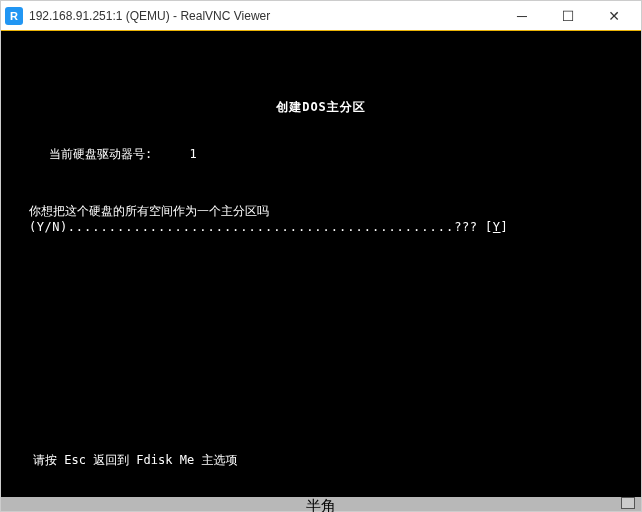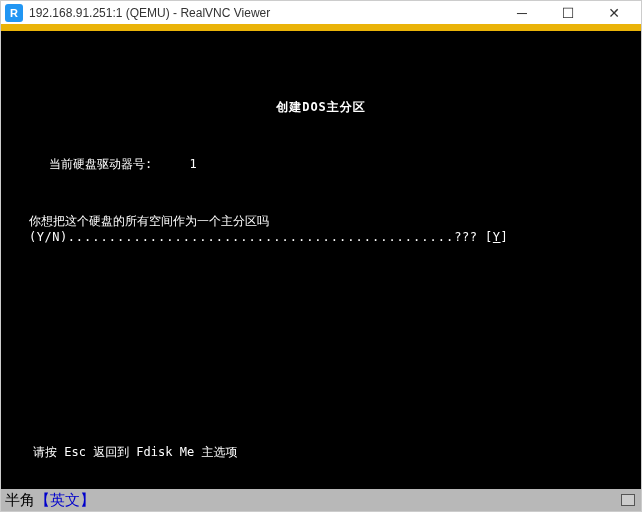--- a/index.html
+++ b/index.html
@@ -1,34 +1,34 @@
 <!DOCTYPE html>
 <html><head>
 <meta charset="utf-8">
 <style>
 * { margin: 0; padding: 0; box-sizing: border-box; }
 body { width: 642px; height: 512px; background: #fff; font-family: "Microsoft YaHei", sans-serif; overflow: hidden; }
 .window { width: 642px; height: 512px; border: 1px solid #ccc; display: flex; flex-direction: column; }
-.titlebar { height: 30px; background: #fff; display: flex; align-items: center; padding: 0 4px; border-bottom: 7px solid #eab308; }
+.titlebar { height: 30px; background: #fff; display: flex; align-items: center; padding: 0 4px; border-bottom: 1px solid #eab308; }
 .app-icon { width: 18px; height: 18px; background: #2196f3; border-radius: 3px; margin-right: 6px; display: flex; align-items: center; justify-content: center; }
 .app-icon::before { content: "R"; color: #fff; font-size: 11px; font-weight: bold; }
 .title-text { font-size: 12px; color: #333; flex: 1; }
 .ctrl-group { display: flex; }
 .ctrl-btn { width: 46px; height: 30px; display: flex; align-items: center; justify-content: center; font-size: 14px; color: #333; cursor: pointer; }
 .terminal { flex: 1; background: #000; color: #fff; font-family: "SimSun", monospace; font-size: 12px; line-height: 1.4; padding: 0; position: relative; }
 .term-content { padding: 8px; }
 .t-title { text-align: center; margin-top: 60px; font-weight: bold; letter-spacing: 1px; }
-.t-drive { margin-top: 40px; padding-left: 40px; }
+.t-drive { margin-top: 30px; padding-left: 40px; }
 .t-drive-num { display: inline-block; margin-left: 30px; }
 .t-question { margin-top: 40px; padding-left: 20px; }
 .t-prompt { padding-left: 20px; white-space: nowrap; letter-spacing: 0.5px; }
 .t-prompt .dots { letter-spacing: 1px; }
 .t-prompt .bracket-input { text-decoration: underline; }
 .t-footer { position: absolute; bottom: 28px; left: 0; right: 0; padding-left: 32px; margin-top: 32px; }
-.statusbar { height: 22px; background: #b8b8b8; display: flex; align-items: center; font-family: "SimSun", monospace; font-size: 15px; padding: 0 4px; position: relative; }
+.statusbar { height: 14px; background: #b8b8b8; display: flex; align-items: center; font-family: "SimSun", monospace; font-size: 15px; padding: 0 4px; position: relative; flex-direction: column; }
 .sb-seg { display: inline; }
 .sb-blue { color: #0000cc; }
 .sb-red { color: #cc0000; }
 .sb-indicator { position: absolute; right: 6px; width: 14px; height: 12px; border: 1px solid #555; background: #ccc; }
 </style>
 </head>
 <body>
 
 <div class="window">
   <div class="titlebar">

